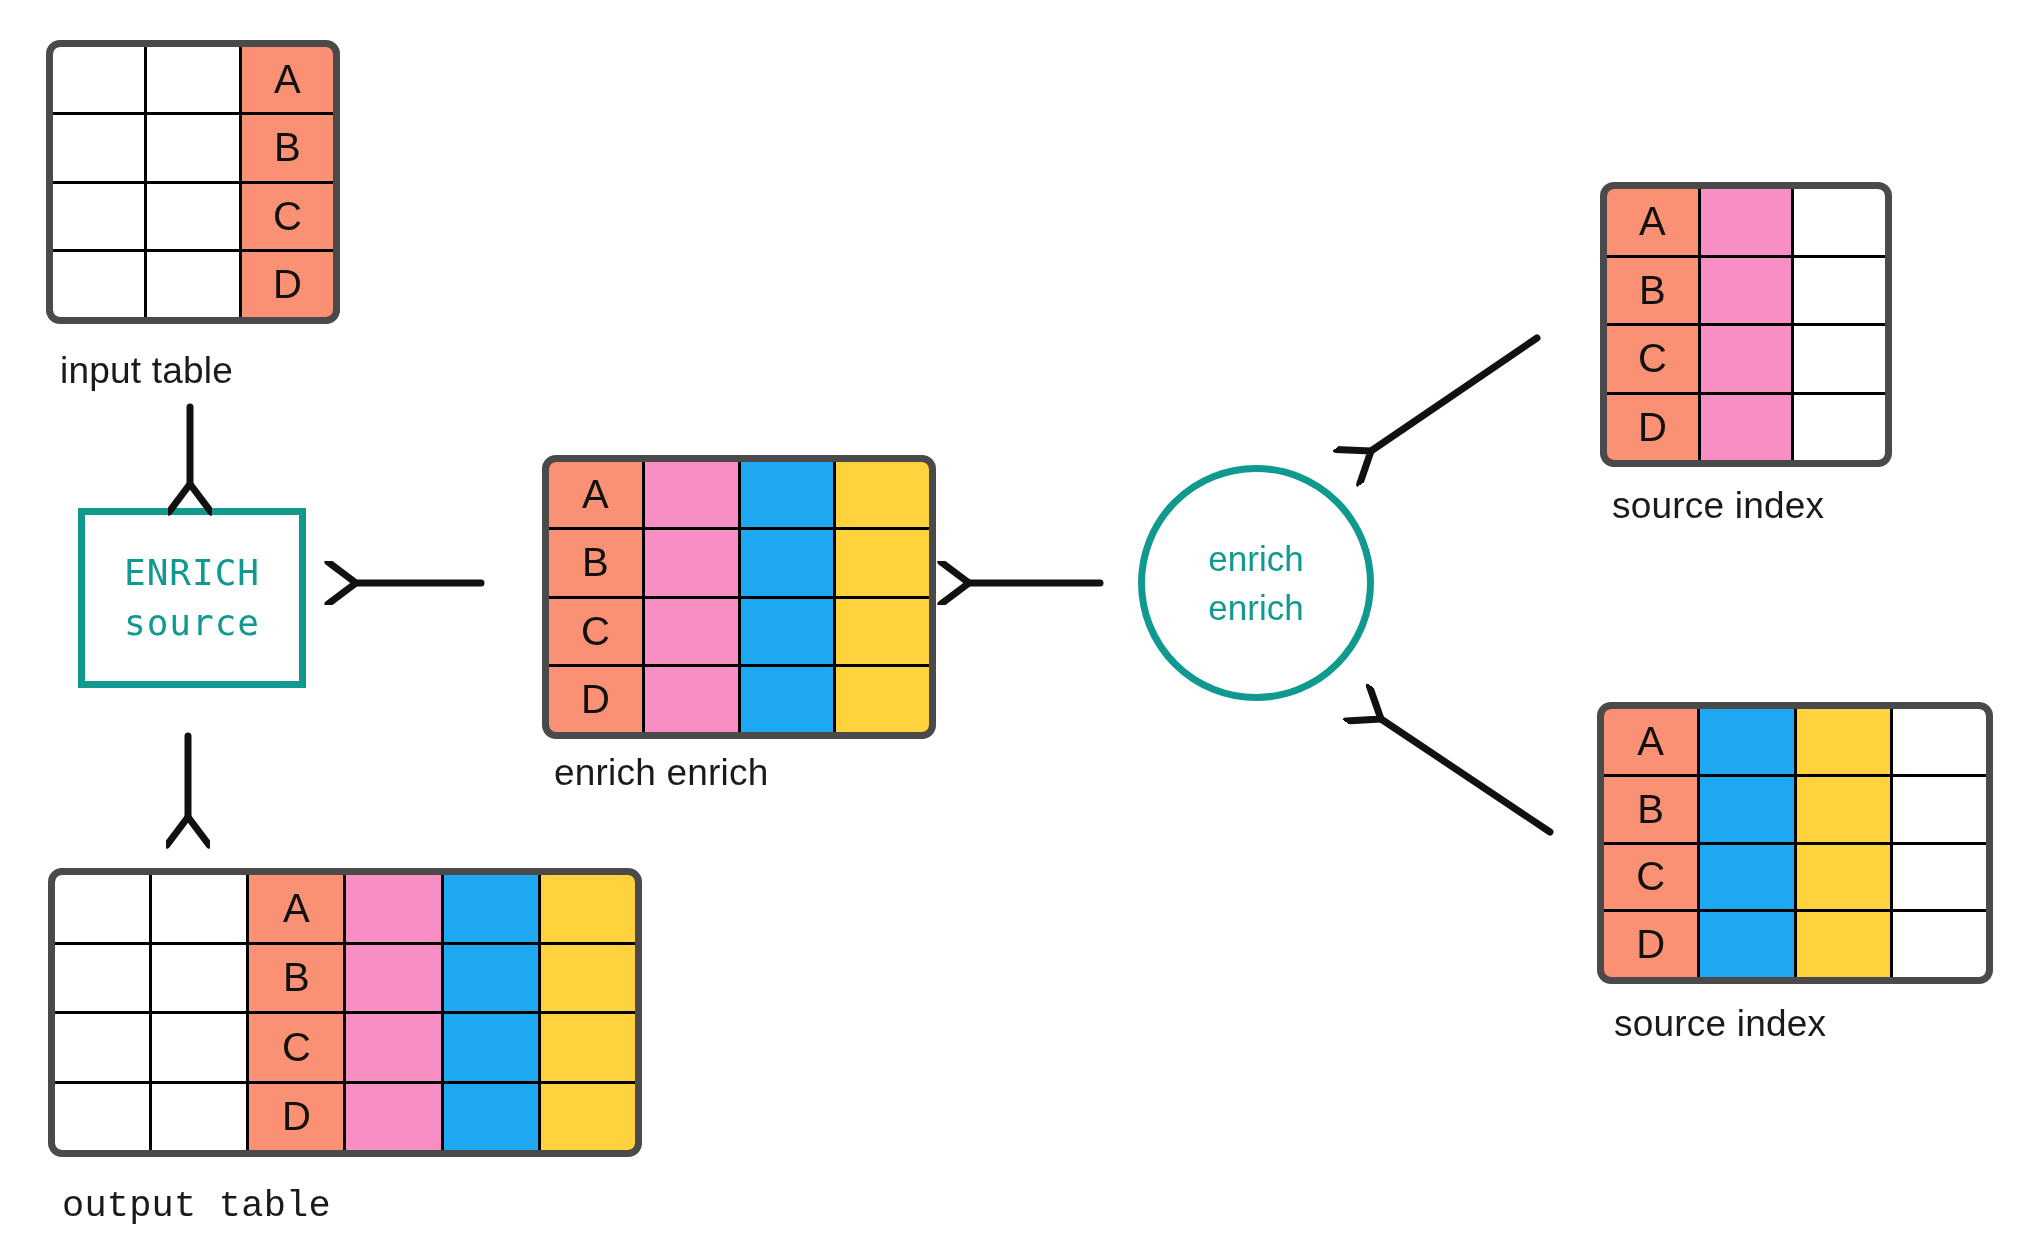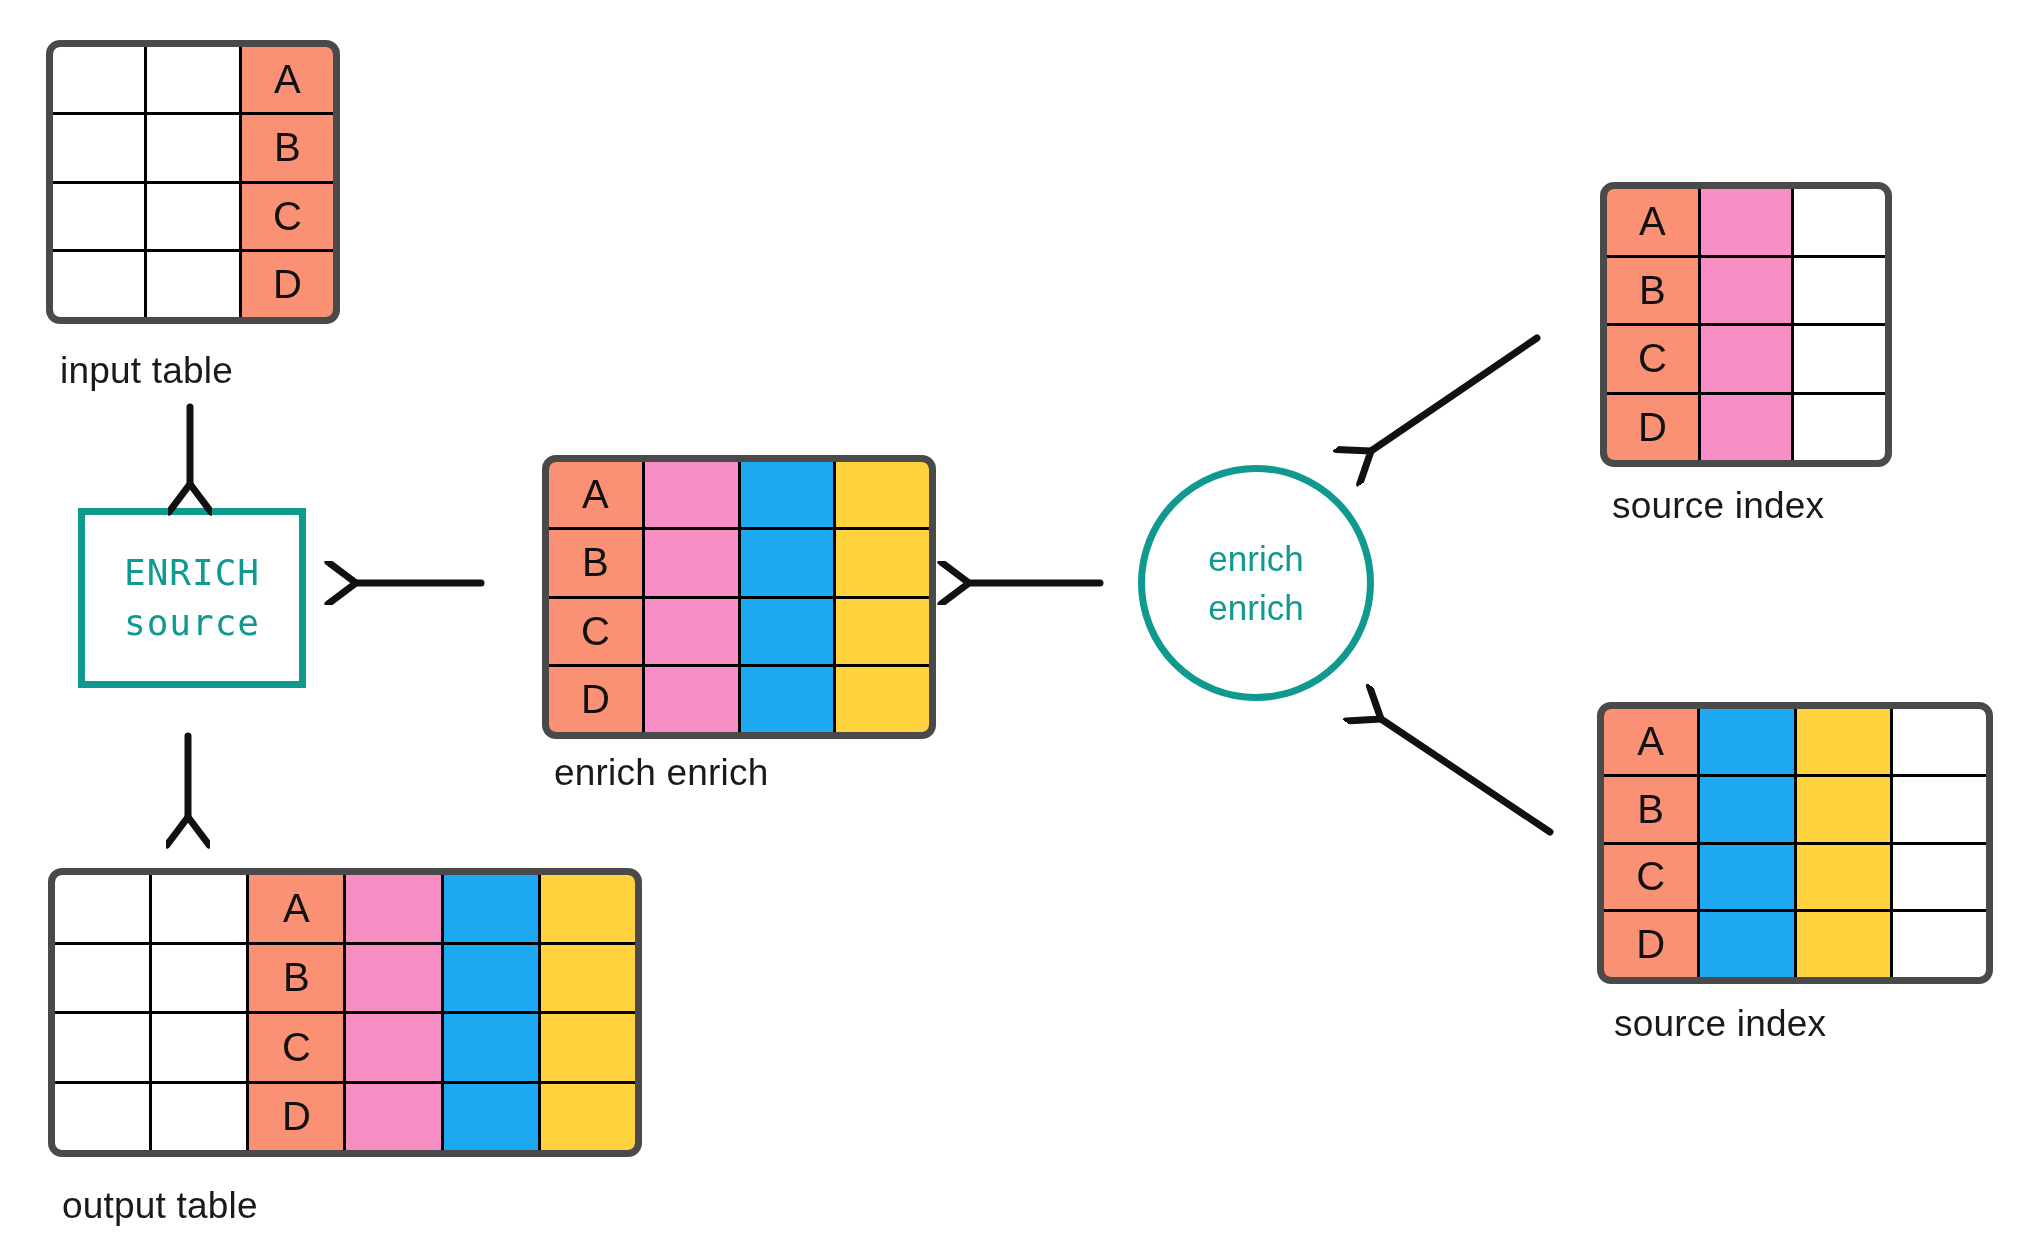--- a/index.html
+++ b/index.html
@@ -30,21 +30,21 @@
   #output-table{left:48px;top:868px;width:594px;height:289px;}
 
   .tlabel{
     position:absolute;font-size:37px;color:var(--label);
     letter-spacing:0.2px;white-space:nowrap;
   }
   #input-table-label{left:60px;top:350px;}
   #enrich-index-label{left:554px;top:752px;}
   #source-top-label{left:1612px;top:485px;}
   #source-bottom-label{left:1614px;top:1003px;}
-  #output-table-label{left:62px;top:1185px;}
+  #output-table-label{left:62px;top:1185px;font-family:Liberation Mono, monospace;}
 
   
   #enrich-command-box{
     position:absolute;left:78px;top:508px;width:228px;height:180px;
     border:7px solid var(--teal);display:flex;flex-direction:column;
     align-items:center;justify-content:center;background:#fff;
   }
   #enrich-command-box .line{
     font-family:"DejaVu Sans Mono","Liberation Mono",monospace;
     font-size:36px;line-height:50px;color:var(--teal);letter-spacing:1px;

